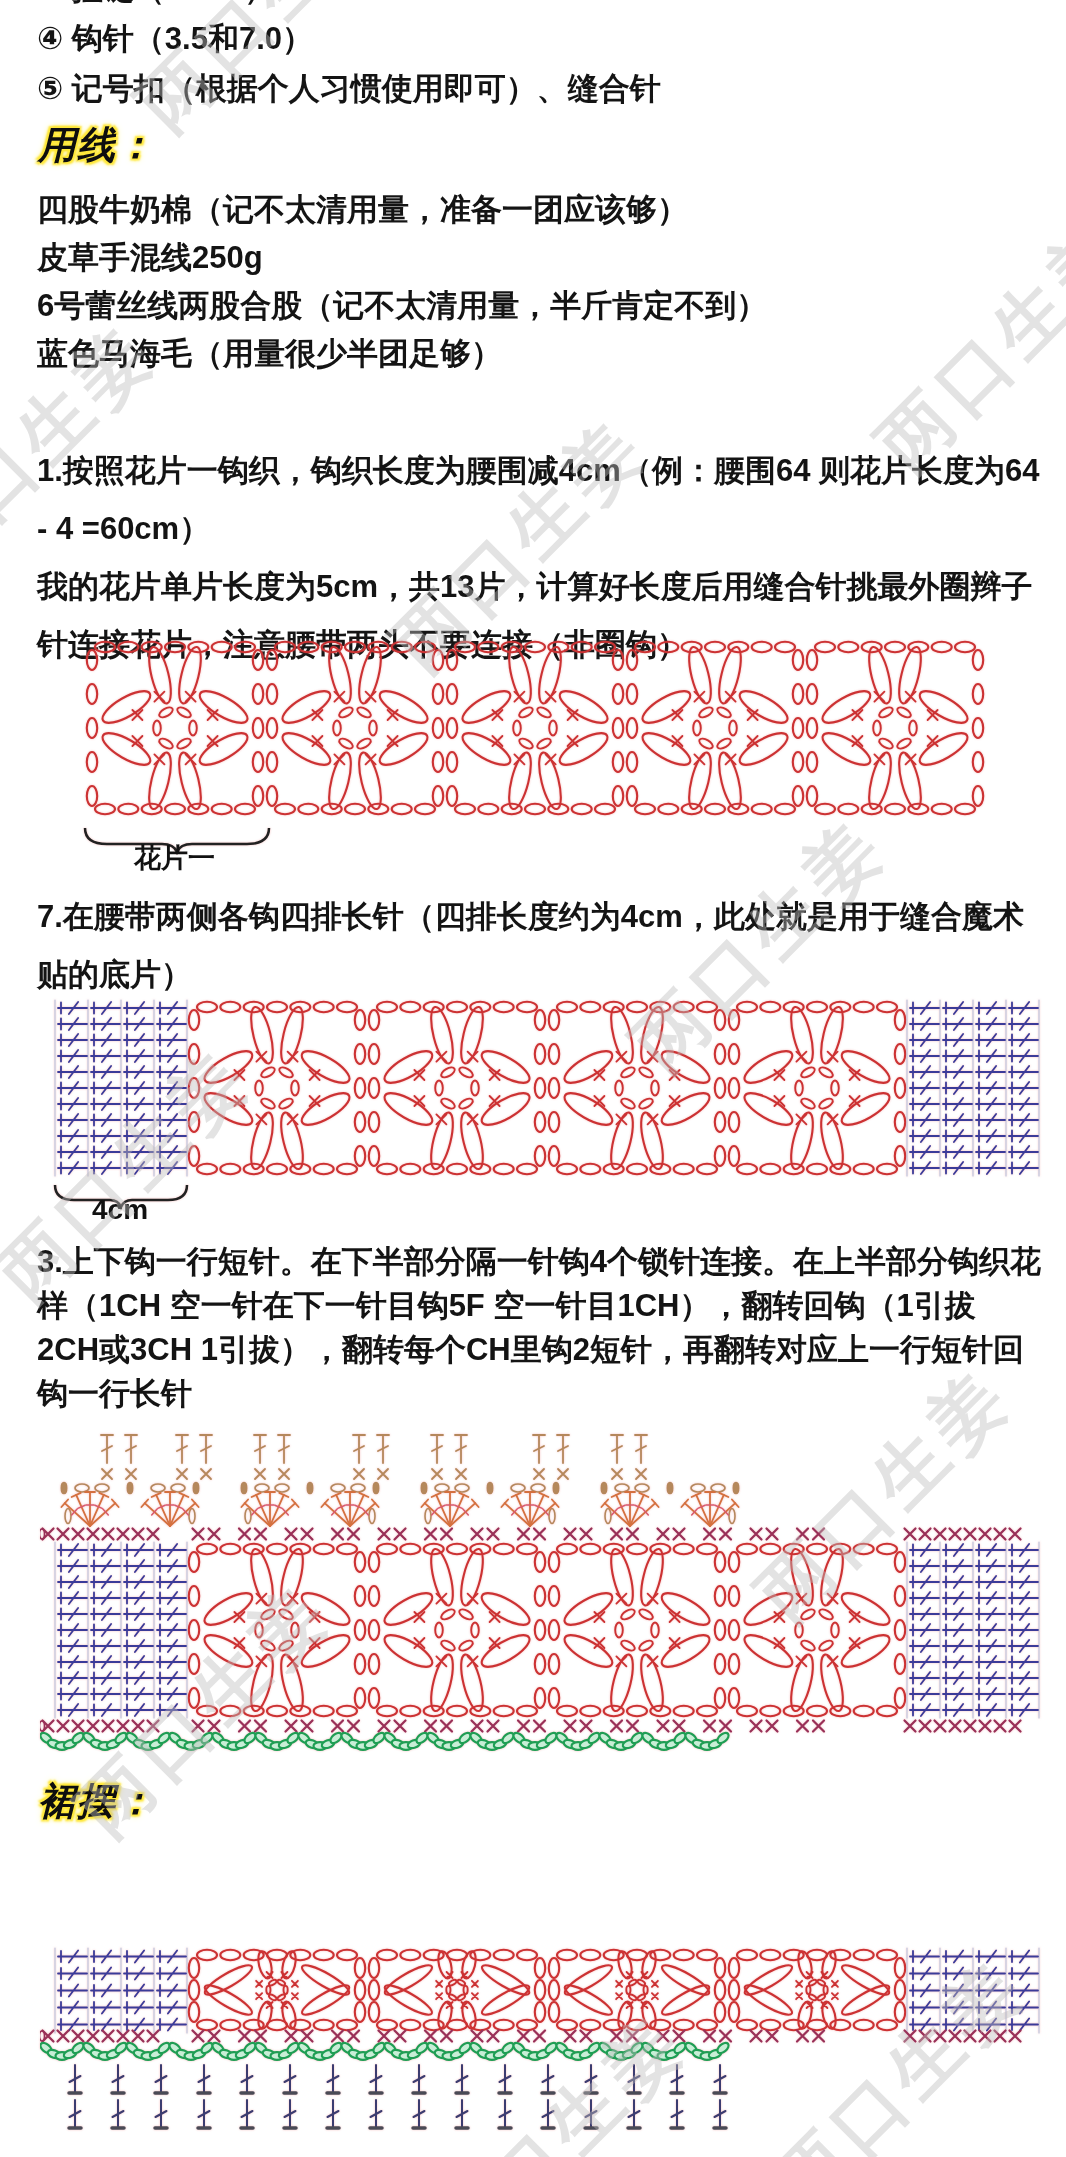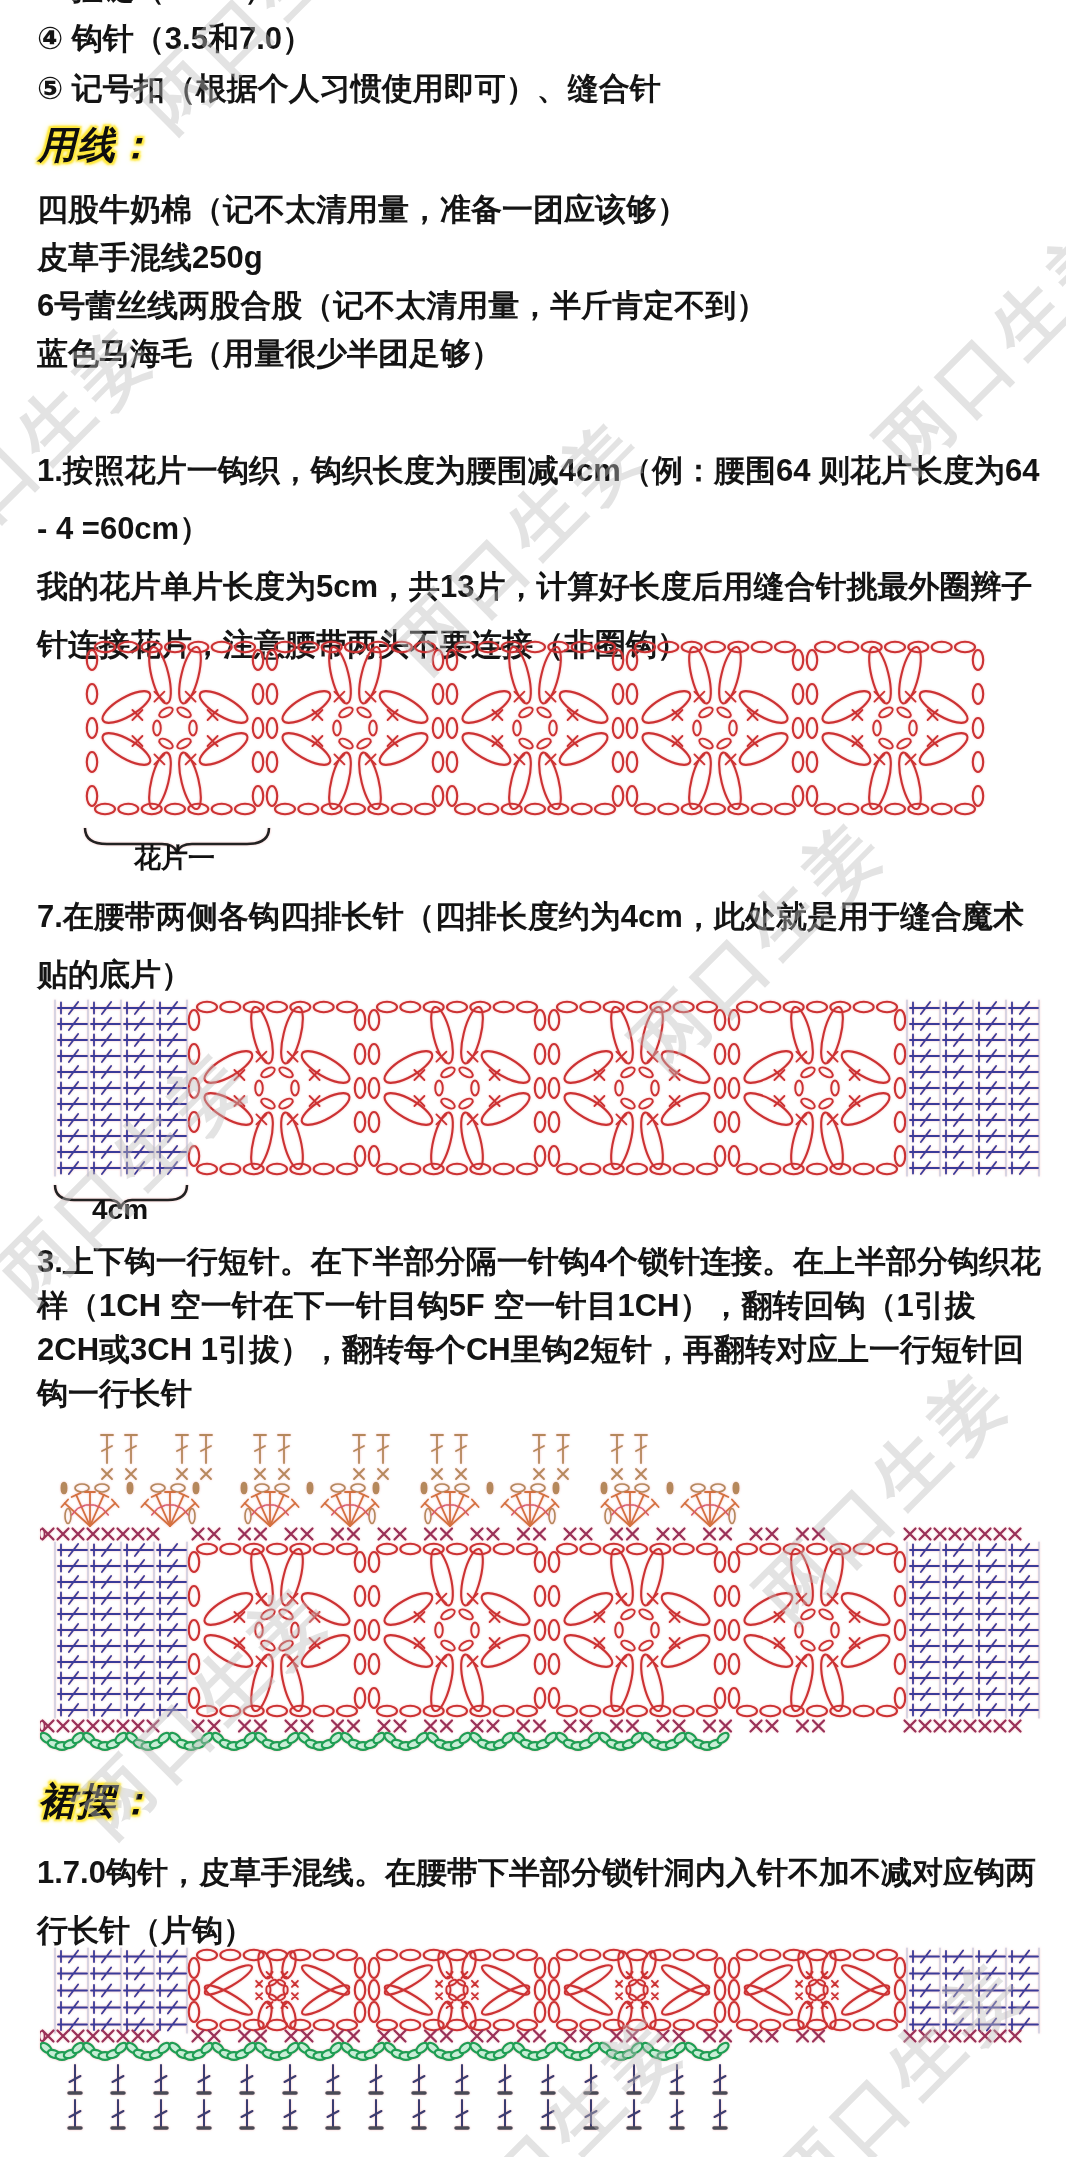--- a/index.html
+++ b/index.html
@@ -1201,21 +1201,20 @@
       <ellipse cx="632.0" cy="314.0" rx="6.5" ry="3.8" fill="#c8eed6" stroke="#1f9e54" stroke-width="2.2" transform="rotate(-20 632.0 314.0)"></ellipse>
       <ellipse cx="640.0" cy="308.0" rx="6.5" ry="3.8" fill="#c8eed6" stroke="#1f9e54" stroke-width="2.2" transform="rotate(-40 640.0 308.0)"></ellipse>
       <ellipse cx="651.0" cy="308.0" rx="6.5" ry="3.8" fill="#c8eed6" stroke="#1f9e54" stroke-width="2.2" transform="rotate(40 651.0 308.0)"></ellipse>
       <ellipse cx="659.0" cy="314.0" rx="6.5" ry="3.8" fill="#c8eed6" stroke="#1f9e54" stroke-width="2.2" transform="rotate(20 659.0 314.0)"></ellipse>
       <ellipse cx="667.0" cy="316.0" rx="6.5" ry="3.8" fill="#c8eed6" stroke="#1f9e54" stroke-width="2.2" transform="rotate(0 667.0 316.0)"></ellipse>
       <ellipse cx="675.0" cy="314.0" rx="6.5" ry="3.8" fill="#c8eed6" stroke="#1f9e54" stroke-width="2.2" transform="rotate(-20 675.0 314.0)"></ellipse>
       <ellipse cx="683.0" cy="308.0" rx="6.5" ry="3.8" fill="#c8eed6" stroke="#1f9e54" stroke-width="2.2" transform="rotate(-40 683.0 308.0)"></ellipse>
     </svg>
 
   <div class="hl" style="top:1776px;">裙摆：</div>
-  <div class="txt" style="top:1844px;">1.7.0钩针，皮草手混线。在腰带下半部分锁针洞内入针不加不减对应钩两行长针（片钩）</div>
 
   <svg id="d4" class="diag" style="left:40px;top:1945px;" width="1020" height="212" viewBox="0 0 1020 212">
       <line x1="15" y1="3" x2="15" y2="88" stroke="#b9c0da" stroke-width="1.1" stroke-linecap="round"></line>
       <line x1="48" y1="3" x2="48" y2="88" stroke="#b9c0da" stroke-width="1.1" stroke-linecap="round"></line>
       <line x1="81" y1="3" x2="81" y2="88" stroke="#b9c0da" stroke-width="1.1" stroke-linecap="round"></line>
       <line x1="114" y1="3" x2="114" y2="88" stroke="#b9c0da" stroke-width="1.1" stroke-linecap="round"></line>
       <line x1="147" y1="3" x2="147" y2="88" stroke="#b9c0da" stroke-width="1.1" stroke-linecap="round"></line>
       <path d="M18 11.5 H47 M21 6 V17 M28.9 17.5 L38.1 5.5" stroke="#3b3b99" stroke-width="1.8" fill="none" stroke-linecap="round"></path>
       <path d="M51 11.5 H80 M54 6 V17 M61.9 17.5 L71.1 5.5" stroke="#3b3b99" stroke-width="1.8" fill="none" stroke-linecap="round"></path>
       <path d="M84 11.5 H113 M87 6 V17 M94.9 17.5 L104.1 5.5" stroke="#3b3b99" stroke-width="1.8" fill="none" stroke-linecap="round"></path>

